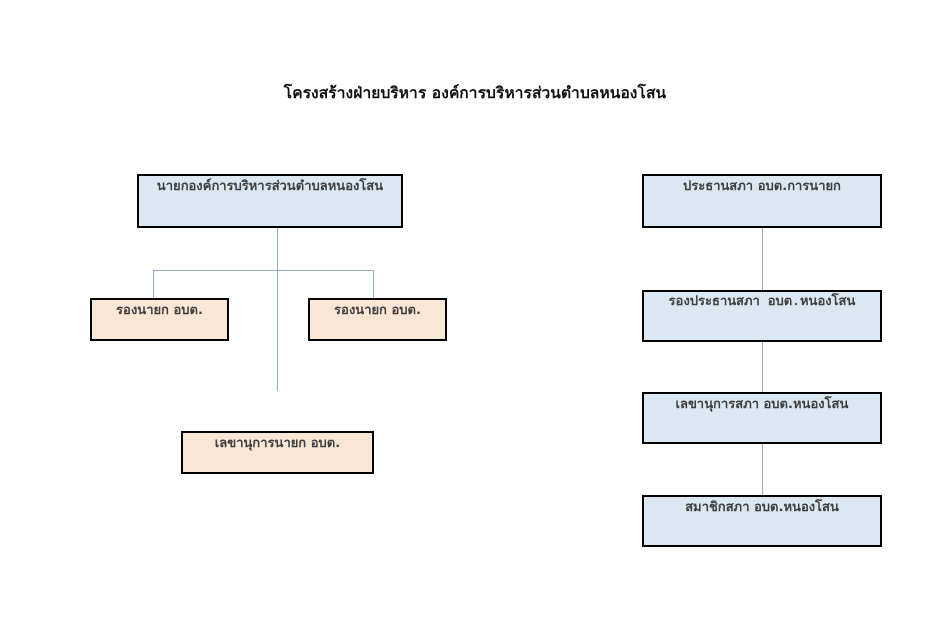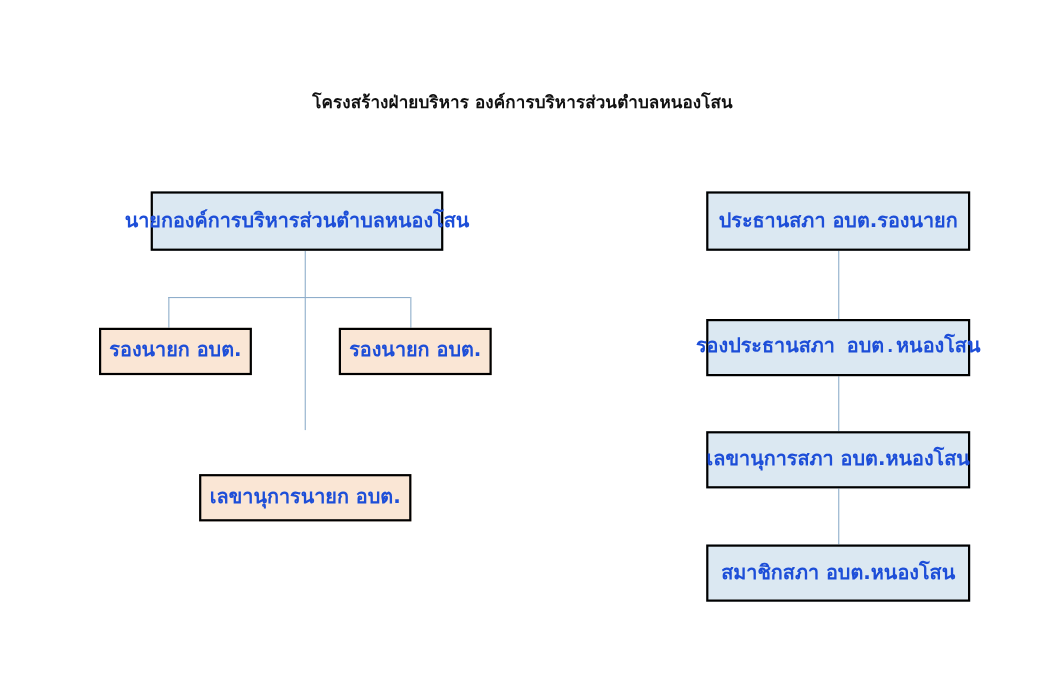--- a/index.html
+++ b/index.html
@@ -58,27 +58,27 @@
     height: 1px;
     background: #8faecb;
   }
 
   
   .node {
     position: absolute;
     box-sizing: border-box;
     border: 2.5px solid #000000;
     display: flex;
-    align-items: center;
+    align-items: flex-start;
     justify-content: center;
     text-align: center;
-    font-size: 18px;
+    font-size: 13px;
     font-weight: bold;
     line-height: 1.25;
-    color: #1d4ed8;
+    color: #404040;
     padding: 2px 6px;
     background: #ffffff;
   }
   .node-blue  { background: #dbe8f2; }
   .node-peach { background: #fae6d5; }
 
   .node-label {
     display: block;
     white-space: nowrap;
   }
@@ -117,21 +117,21 @@
 
   <div class="node node-peach" style="left:308px; top:298px; width:139px; height:43px;">
     <span class="node-label">รองนายก อบต.</span>
   </div>
 
   <div class="node node-peach" style="left:181px; top:391px; width:193px; height:43px;margin-top:40px;">
     <span class="node-label">เลขานุการนายก อบต.</span>
   </div>
 
   <div class="node node-blue" style="left:642px; top:174px; width:240px; height:54px;">
-    <span class="node-label">ประธานสภา อบต.รองนายก</span>
+    <span class="node-label">ประธานสภา อบต.การนายก</span>
   </div>
 
   <div class="node node-blue" style="left:642px; top:290px; width:240px; height:52px;font-family:Liberation Mono, monospace;">
     <span class="node-label">รองประธานสภา อบต.หนองโสน</span>
   </div>
 
   <div class="node node-blue" style="left:642px; top:392px; width:240px; height:52px;">
     <span class="node-label">เลขานุการสภา อบต.หนองโสน</span>
   </div>
 

